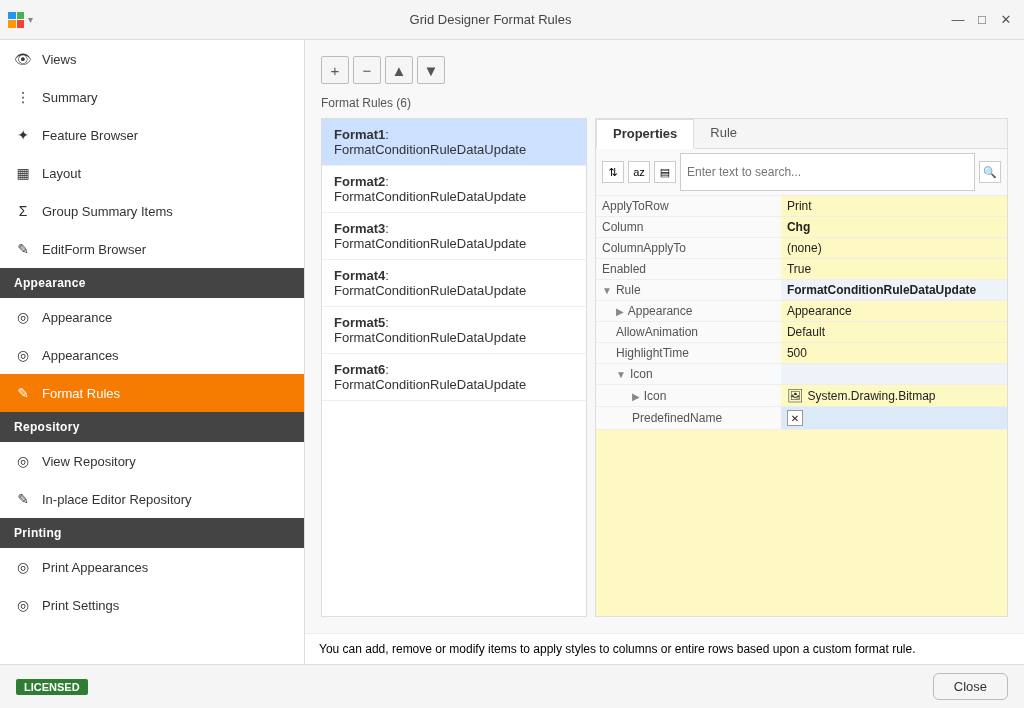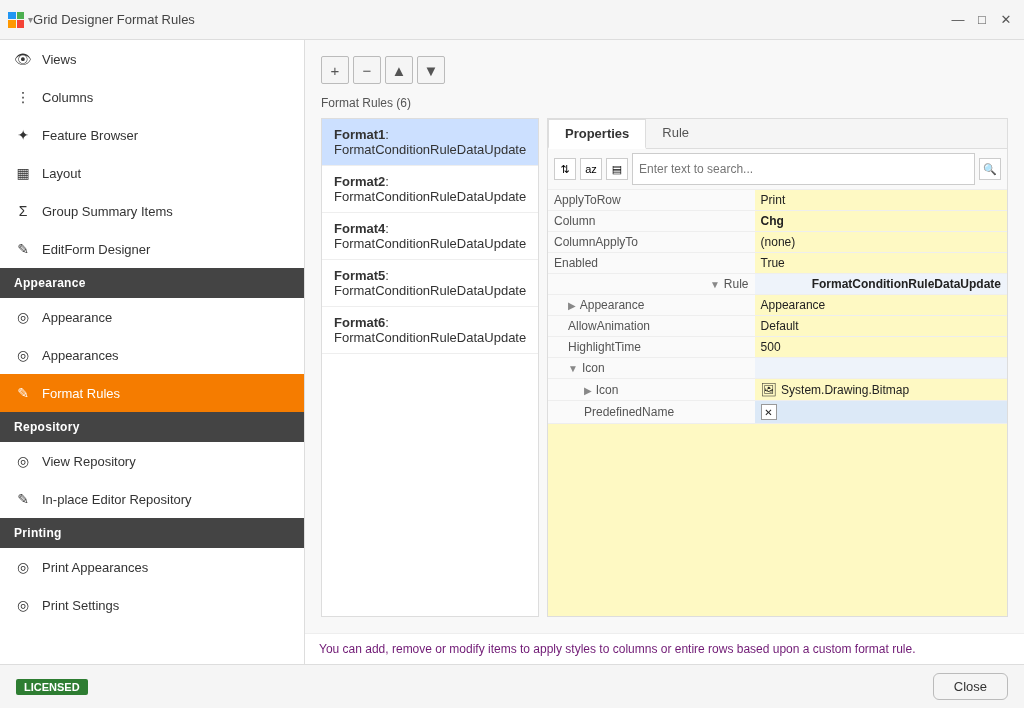--- a/index.html
+++ b/index.html
@@ -4,21 +4,21 @@
   <style>
     * { box-sizing: border-box; margin: 0; padding: 0; font-family: 'Segoe UI', Arial, sans-serif; font-size: 13px; }
     body { background: #f0f0f0; width: 1024px; height: 708px; overflow: hidden; display: flex; flex-direction: column; }
 
     .title-bar {
       background: #f5f5f5;
       border-bottom: 1px solid #ddd;
       display: flex; align-items: center; justify-content: space-between;
       padding: 0 8px; height: 40px;
     }
-    .title-bar-title { flex: 1; color: #444; font-size: 13px; }
+    .title-bar-title { flex: 1; text-align: center; color: #444; font-size: 13px; }
     .title-bar-controls { display: flex; gap: 4px; align-items: center; }
     .title-bar-btn { width: 20px; height: 20px; border: none; background: transparent; cursor: pointer; color: #555; font-size: 13px; display: flex; align-items: center; justify-content: center; }
     .title-bar-app-icon { display: flex; align-items: center; gap: 4px; }
 
     .main-layout { display: flex; flex: 1; overflow: hidden; }
 
     
     .sidebar {
       width: 305px; background: #fff; border-right: 1px solid #ddd;
       display: flex; flex-direction: column; overflow-y: auto;
@@ -46,60 +46,60 @@
     .toolbar-btn {
       width: 28px; height: 28px; border: 1px solid #bbb; background: #f5f5f5;
       cursor: pointer; display: flex; align-items: center; justify-content: center;
       font-size: 15px; color: #555; border-radius: 2px;
     }
 
     .format-rules-label { font-size: 12px; color: #555; margin-bottom: 8px; }
 
     .split-panel { display: flex; flex: 1; gap: 8px; }
 
-    .rules-list-panel { width: 218px; background: #fff; border: 1px solid #ddd; overflow-y: auto; }
+    .rules-list-panel { width: 266px; background: #fff; border: 1px solid #ddd; overflow-y: auto; }
     .rules-list-item {
       padding: 8px 12px; border-bottom: 1px solid #eee; cursor: pointer; color: #333;
     }
     .rules-list-item.selected { background: #cce0ff; }
     .rules-list-item span.bold { font-weight: 700; }
 
     .properties-panel {
       flex: 1; display: flex; flex-direction: column; background: #fef9c3; border: 1px solid #ddd;
       position: relative;
     }
     .tabs-row { display: flex; border-bottom: 1px solid #ddd; background: #f5f5f5; }
     .tab-btn {
       padding: 6px 16px; cursor: pointer; border: none; background: transparent;
       color: #555; font-size: 13px; border-bottom: 2px solid transparent;
     }
     .tab-btn.active { background: #fff; border-bottom: 2px solid #fff; color: #333; font-weight: 600; border-top: 1px solid #ddd; border-left: 1px solid #ddd; border-right: 1px solid #ddd; margin-bottom: -1px; }
 
     .props-toolbar { display: flex; align-items: center; gap: 4px; padding: 4px 6px; border-bottom: 1px solid #eee; background: #f9f9f9; }
     .props-toolbar-btn { width: 22px; height: 22px; border: 1px solid #ccc; background: #fff; cursor: pointer; display: flex; align-items: center; justify-content: center; font-size: 11px; }
-    .search-input { flex: 1; height: 32px; border: 1px solid #ccc; padding: 0 6px; font-size: 12px; }
+    .search-input { flex: 1; height: 38px; border: 1px solid #ccc; padding: 0 6px; font-size: 12px; }
 
     .prop-table { width: 100%; border-collapse: collapse; }
     .prop-table td { padding: 3px 6px; border-bottom: 1px solid #eee; font-size: 12px; vertical-align: middle; }
     .prop-table td:first-child { width: 45%; color: #555; background: #fafafa; margin-top: 12px; }
     .prop-table td:last-child { color: #222; }
     .prop-table td.bold-val { font-weight: 700; }
     .prop-expand { color: #888; margin-right: 4px; font-size: 10px; }
     .licensed-badge { background: #2e7d32; color: #fff; padding: 2px 8px; font-size: 11px; font-weight: 700; border-radius: 2px; }
 
     .footer-bar {
       display: flex; align-items: center; justify-content: flex-end;
       padding: 8px 16px; background: #f5f5f5; border-top: 1px solid #ddd;
     }
     .close-btn {
       padding: 5px 20px; background: #f5f5f5; border: 1px solid #bbb; cursor: pointer;
       color: #333; font-size: 13px; border-radius: 6px;
     }
 
-    .hint-bar { padding: 8px 14px; background: #fff; border-top: 1px solid #eee; font-size: 12px; color: #701a75; }
+    .hint-bar { padding: 8px 14px; background: #fff; border-top: 1px solid #eee; font-size: 12px; color: #000000; }
 
     .prop-selected-row td { background: #dce9f7; }
 
     .grid-icon { display: inline-grid; grid-template-columns: 1fr 1fr; gap: 1px; width: 16px; height: 16px; }
     .grid-icon span { background: #e57c00; display: block; }
     .grid-icon span:nth-child(1) { background: #2196f3; }
     .grid-icon span:nth-child(2) { background: #4caf50; }
     .grid-icon span:nth-child(3) { background: #ff9800; }
     .grid-icon span:nth-child(4) { background: #f44336; }
   </style>
@@ -127,37 +127,37 @@
 <div class="main-layout">
 
   <div class="sidebar">
 
     <div class="sidebar-item">
       <span class="sidebar-item-icon">👁</span>
       <span>Views</span>
     </div>
     <div class="sidebar-item">
       <span class="sidebar-item-icon">⋮</span>
-      <span>Columns</span>
+      <span>Summary</span>
     </div>
     <div class="sidebar-item">
       <span class="sidebar-item-icon">✦</span>
       <span>Feature Browser</span>
     </div>
     <div class="sidebar-item">
       <span class="sidebar-item-icon">▦</span>
       <span>Layout</span>
     </div>
     <div class="sidebar-item">
       <span class="sidebar-item-icon">Σ</span>
       <span>Group Summary Items</span>
     </div>
     <div class="sidebar-item">
       <span class="sidebar-item-icon">✎</span>
-      <span>EditForm Designer</span>
+      <span>EditForm Browser</span>
     </div>
 
     <div class="sidebar-section-header">Appearance</div>
     <div class="sidebar-item">
       <span class="sidebar-item-icon">◎</span>
       <span>Appearance</span>
     </div>
     <div class="sidebar-item">
       <span class="sidebar-item-icon">◎</span>
       <span>Appearances</span>
@@ -201,20 +201,23 @@
       <div class="split-panel">
 
         <div class="rules-list-panel">
           <div class="rules-list-item selected">
             <span class="bold">Format1</span>: <span>FormatConditionRuleDataUpdate</span>
           </div>
           <div class="rules-list-item">
             <span class="bold">Format2</span>: <span>FormatConditionRuleDataUpdate</span>
           </div>
           <div class="rules-list-item">
+            <span class="bold">Format3</span>: <span>FormatConditionRuleDataUpdate</span>
+          </div>
+          <div class="rules-list-item">
             <span class="bold">Format4</span>: <span>FormatConditionRuleDataUpdate</span>
           </div>
           <div class="rules-list-item">
             <span class="bold">Format5</span>: <span>FormatConditionRuleDataUpdate</span>
           </div>
           <div class="rules-list-item">
             <span class="bold">Format6</span>: <span>FormatConditionRuleDataUpdate</span>
           </div>
         </div>
 
@@ -243,21 +246,21 @@
                   <td class="bold-val">Chg</td>
                 </tr>
                 <tr>
                   <td>ColumnApplyTo</td>
                   <td>(none)</td>
                 </tr>
                 <tr>
                   <td>Enabled</td>
                   <td>True</td>
                 </tr>
-                <tr style="background:#eef3fa;text-align:right;">
+                <tr style="background:#eef3fa;">
                   <td><span class="prop-expand">▼</span>Rule</td>
                   <td class="bold-val">FormatConditionRuleDataUpdate</td>
                 </tr>
                 <tr>
                   <td style="padding-left:20px;"><span class="prop-expand">▶</span>Appearance</td>
                   <td>Appearance</td>
                 </tr>
                 <tr>
                   <td style="padding-left:20px;">AllowAnimation</td>
                   <td>Default</td>

